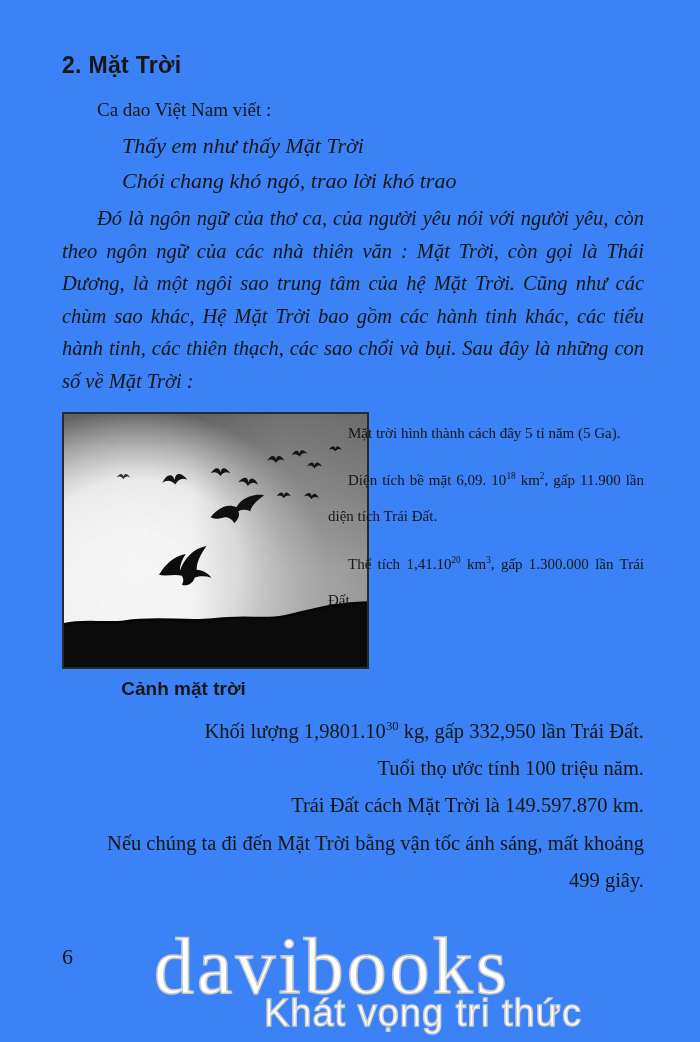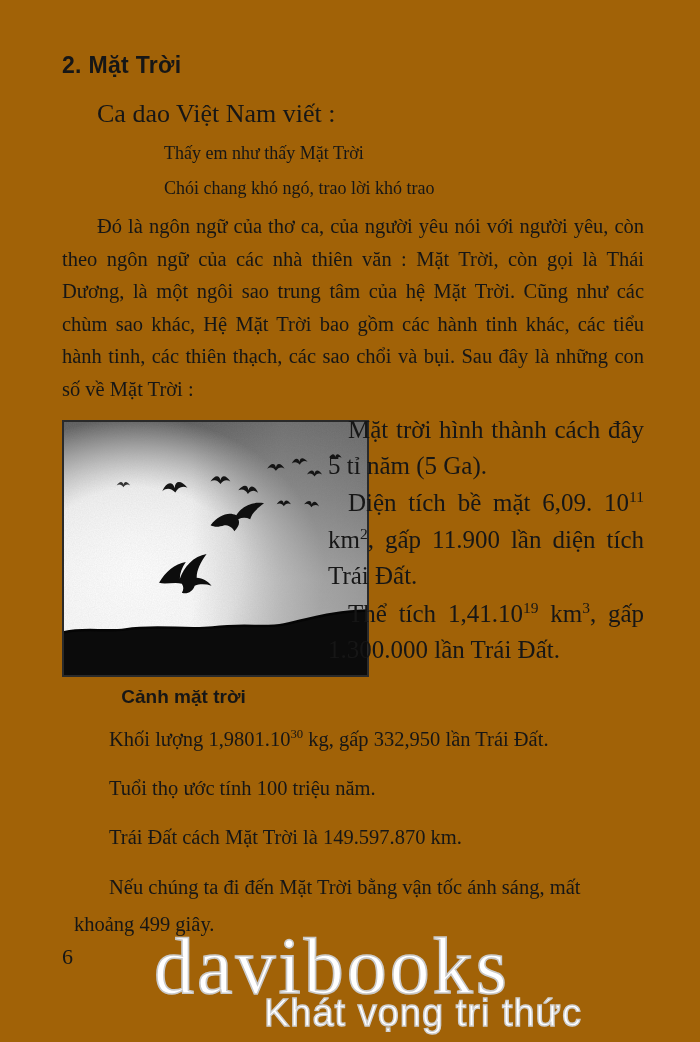--- a/index.html
+++ b/index.html
@@ -1,43 +1,43 @@
 <!DOCTYPE html>
 <html><head>
 <meta charset="utf-8">
 <style>
   html,body{margin:0;padding:0;background:#e8e8e8;}
   .page{
-    position:relative;width:700px;height:1042px;background:#a16207;overflow:hidden;
+    position:relative;width:700px;height:1042px;background:#3b82f6;overflow:hidden;
     font-family:"Liberation Serif","DejaVu Serif",serif;color:#161616;margin:0 auto;
   }
   .content{position:absolute;left:62px;top:52px;width:582px;}
   .heading{
     font-family:"Liberation Sans","DejaVu Sans",sans-serif;
     font-size:23px;font-weight:bold;margin:0 0 20px 0;letter-spacing:.3px;
   }
-  .intro{font-size:26px;margin:0 0 7px 0;text-indent:35px;}
-  .poem{font-size:18px;line-height:35px;margin:0 0 4px 102px;}
+  .intro{font-size:19px;margin:0 0 7px 0;text-indent:35px;}
+  .poem{font-style:italic;font-size:22px;line-height:35px;margin:0 0 4px 60px;}
   .body-par{
-    font-size:20.5px;line-height:32.6px;text-align:justify;text-indent:35px;margin:0 0 9px 0;
+    font-size:20.5px;line-height:32.6px;text-align:justify;text-indent:35px;margin:0 0 9px 0;font-style:italic;
   }
   .media-row{display:flex;gap:23px;align-items:flex-start;}
   .photo-figure{flex:none;width:243px;margin:5px 0 0 0;}
   .photo{width:303px;height:253px;border:2px solid #2a2a2a;background:#9a9a9a;}
   .photo svg{display:block;width:100%;height:100%;}
   .photo-caption{
     font-family:"Liberation Sans","DejaVu Sans",sans-serif;font-weight:bold;
     font-size:19px;text-align:center;margin-top:9px;
   }
   .facts-col{flex:1;margin-top:-3px;}
   .facts-col .fact{
-    font-size:25px;line-height:36.4px;text-align:justify;text-indent:20px;margin:0 0 1px 0;
+    font-size:15px;line-height:36.4px;text-align:justify;text-indent:20px;margin:11px 0 1px 0;
   }
   .facts-full{margin-top:13px;}
-  .facts-full .fact{font-size:20.5px;line-height:37.4px;text-indent:35px;margin:12px;}
+  .facts-full .fact{font-size:20.5px;line-height:37.4px;text-indent:35px;margin:0;text-align:right;}
   sup{font-size:.62em;line-height:0;vertical-align:super;}
   .page-number{position:absolute;left:62px;top:944px;font-size:22px;}
   .watermark{position:absolute;inset:0;pointer-events:none;}
   .wm-brand{
     position:absolute;left:154px;top:926px;font-family:"Liberation Serif","DejaVu Serif",serif;
     font-size:80px;line-height:1;letter-spacing:3px;color:#ffffff;
     -webkit-text-stroke:1.6px #c9c9c9;
   }
   .wm-tagline{
     position:absolute;left:264px;top:994px;font-family:"Liberation Sans","DejaVu Sans",sans-serif;
@@ -112,22 +112,22 @@
 
             <path d="M0,212 C20,207 42,212 62,209 C95,204 122,210 150,207 C185,203 202,208 222,204 C246,199 262,194 280,192 C290,191 300,190 306,190 L306,255 L0,255 Z" fill="#0b0b0b"></path>
             <path d="M0,212 C20,207 42,212 62,209 C95,204 122,210 150,207 C185,203 202,208 222,204 C246,199 262,194 280,192 C290,191 300,190 306,190" fill="none" stroke="#050505" stroke-width="2.5"></path>
           </svg>
         </div>
         <figcaption class="photo-caption">Cảnh mặt trời</figcaption>
       </figure>
 
       <div class="facts-col">
           <p class="fact">Mặt trời hình thành cách đây 5 tỉ năm (5 Ga).</p>
-          <p class="fact">Diện tích bề mặt 6,09. 10<sup>11</sup> km<sup>2</sup>, gấp 11.900 lần diện tích Trái Đất.</p>
-          <p class="fact">Thể tích 1,41.10<sup>19</sup> km<sup>3</sup>, gấp 1.300.000 lần Trái Đất.</p>
+          <p class="fact">Diện tích bề mặt 6,09. 10<sup>18</sup> km<sup>2</sup>, gấp 11.900 lần diện tích Trái Đất.</p>
+          <p class="fact">Thể tích 1,41.10<sup>20</sup> km<sup>3</sup>, gấp 1.300.000 lần Trái Đất.</p>
         </div>
     </div>
 
     <div class="facts-full">
         <p class="fact">Khối lượng 1,9801.10<sup>30</sup> kg, gấp 332,950 lần Trái Đất.</p>
         <p class="fact">Tuổi thọ ước tính 100 triệu năm.</p>
         <p class="fact">Trái Đất cách Mặt Trời là 149.597.870 km.</p>
         <p class="fact">Nếu chúng ta đi đến Mặt Trời bằng vận tốc ánh sáng, mất khoảng 499 giây.</p>
       </div>
   </div>

